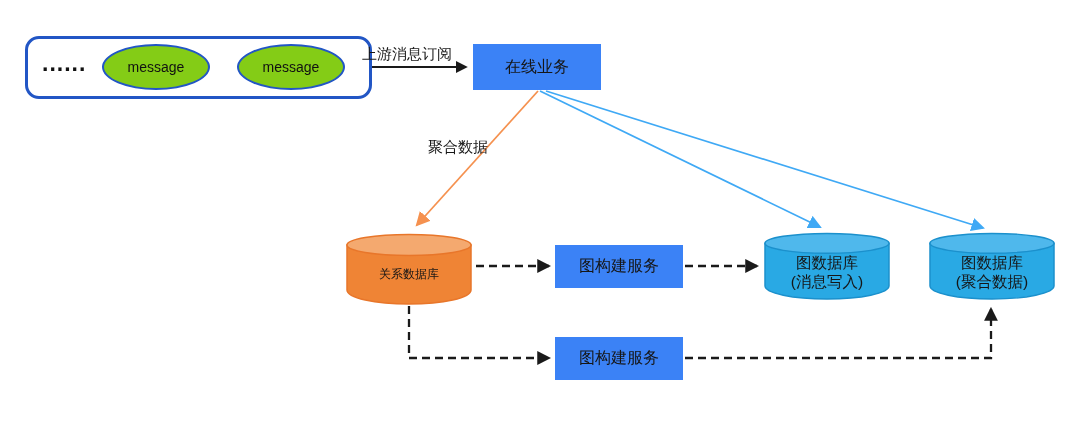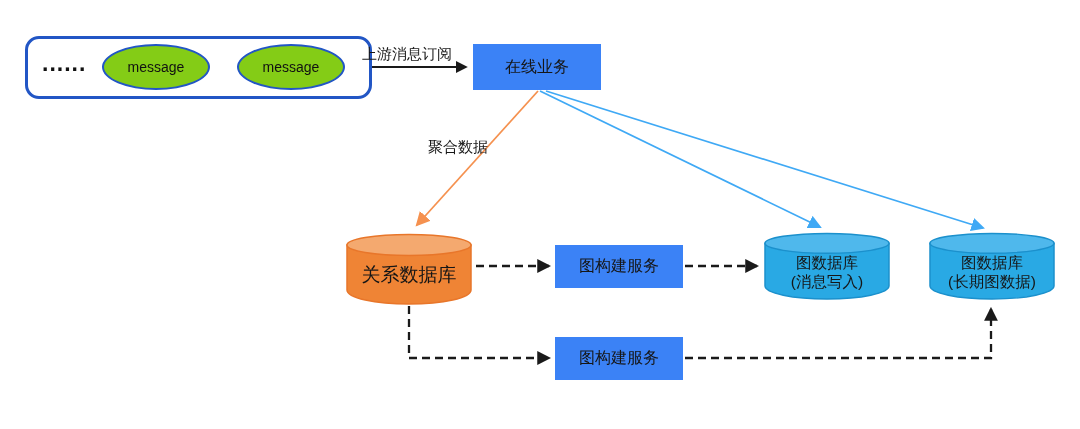--- a/index.html
+++ b/index.html
@@ -26,21 +26,21 @@
   .svc2{left:555px;top:337px;width:128px;height:43px;}
 
   
   .cyl{position:absolute;width:128px;}
   .cyl svg{position:absolute;left:0;top:0;}
   .cyl-label{position:relative;width:128px;display:flex;flex-direction:column;align-items:center;
              justify-content:center;font-size:15.5px;color:#161616;line-height:19px;text-align:center;}
   .cyl.orange{left:345px;top:233px;height:72px;}
   .cyl.blue1{left:763px;top:232px;height:68px;}
   .cyl.blue2{left:928px;top:232px;height:68px;}
-  .cyl.orange .cyl-label{height:72px;padding-top:10px;box-sizing:border-box;font-size:19px;}
+  .cyl.orange .cyl-label{height:72px;padding-top:10px;box-sizing:border-box;font-size:12px;}
   .cyl.blue1 .cyl-label,.cyl.blue2 .cyl-label{height:68px;padding-top:12px;box-sizing:border-box;}
 
   
   .lbl{position:absolute;font-size:15px;line-height:18px;color:#161616;white-space:nowrap;}
   .lbl-subscribe{left:362px;top:45px;}
   .lbl-write{left:428px;top:138px;}
   .lbl-recent{left:545px;top:145px;}
   .lbl-long{left:692px;top:101px;}
 </style>
 </head>
@@ -110,17 +110,17 @@
     </div>
   </div>
 
   <div class="cyl blue2">
     <svg width="128" height="68" viewBox="0 0 128 72" preserveAspectRatio="none">
       <path d="M2,12 L2,57 C2,65 30,71 64,71 C98,71 126,65 126,57 L126,12 Z" fill="#29A9E4" stroke="#1B90CC" stroke-width="1.5"></path>
       <ellipse cx="64" cy="12" rx="62" ry="10.5" fill="#4FB8EC" stroke="#1B90CC" stroke-width="1.5"></ellipse>
     </svg>
     <div class="cyl-label">
       <div>图数据库</div>
-      <div>(长期图数据)</div>
+      <div>(聚合数据)</div>
     </div>
   </div>
 
 </div>
 
 </body></html>

